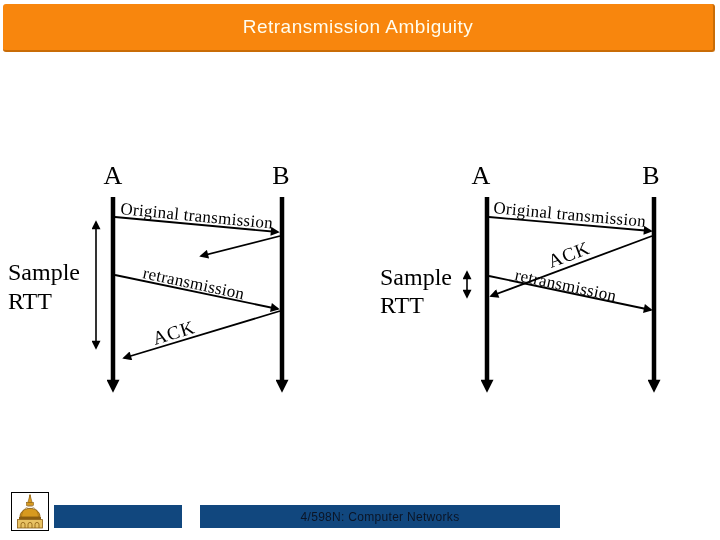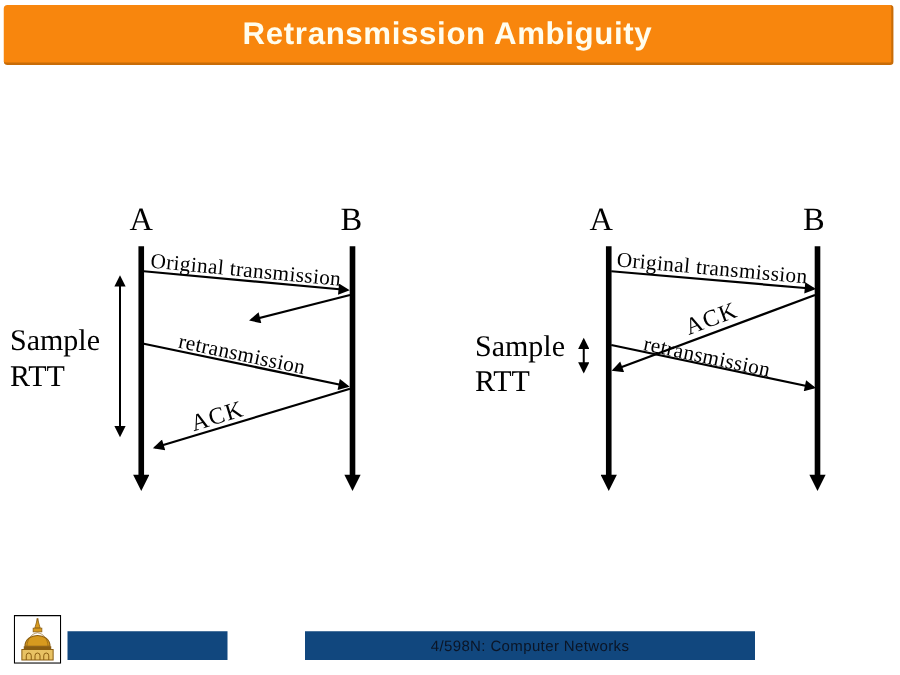--- a/index.html
+++ b/index.html
@@ -14,21 +14,21 @@
   .title-bar {
     position:absolute; left:3px; top:4px; width:710px; height:46px;
     background:var(--accent_orange);
     border-right:2px solid var(--accent_orange_dark);
     border-bottom:2px solid var(--accent_orange_dark);
     border-radius:3px;
     display:flex; align-items:center; justify-content:center;
   }
   .title-text {
     color:var(--title_text);
-    font-size:25px; font-weight:bold; letter-spacing:0.5px;
+    font-size:19px; font-weight:normal; letter-spacing:0.5px;
   }
 
   
   svg.diagram-layer { position:absolute; left:0; top:0; width:720px; height:540px; }
   svg.diagram-layer text { font-family:"Liberation Serif", "DejaVu Serif", serif; fill:var(--ink); }
   .host-label   { font-size:26px; }
   .rtt-label    { font-size:24px; }
   .arrow-label  { font-size:17px; letter-spacing:0.3px; }
   .ack-label    { font-size:19px; letter-spacing:1px; }
   .lifeline     { stroke:var(--ink); stroke-width:4.5; }
@@ -39,21 +39,21 @@
   
   .footer-logo {
     position:absolute; left:11px; top:492px; width:38px; height:39px;
   }
   .footer-bar {
     position:absolute; top:505px; height:23px;
     background:var(--footer_blue);
   }
   .footer-bar.left   { left:54px;  width:128px; }
   .footer-bar.center { left:200px; width:360px;
-    display:flex; align-items:center; justify-content:center;margin-left:44px; }
+    display:flex; align-items:center; justify-content:center; }
   .footer-course {
     color:var(--footer_text); font-size:12px; letter-spacing:0.3px;
   }
 </style>
 </head>
 <body>
 
 <div class="slide">
 
   <div class="title-bar">

